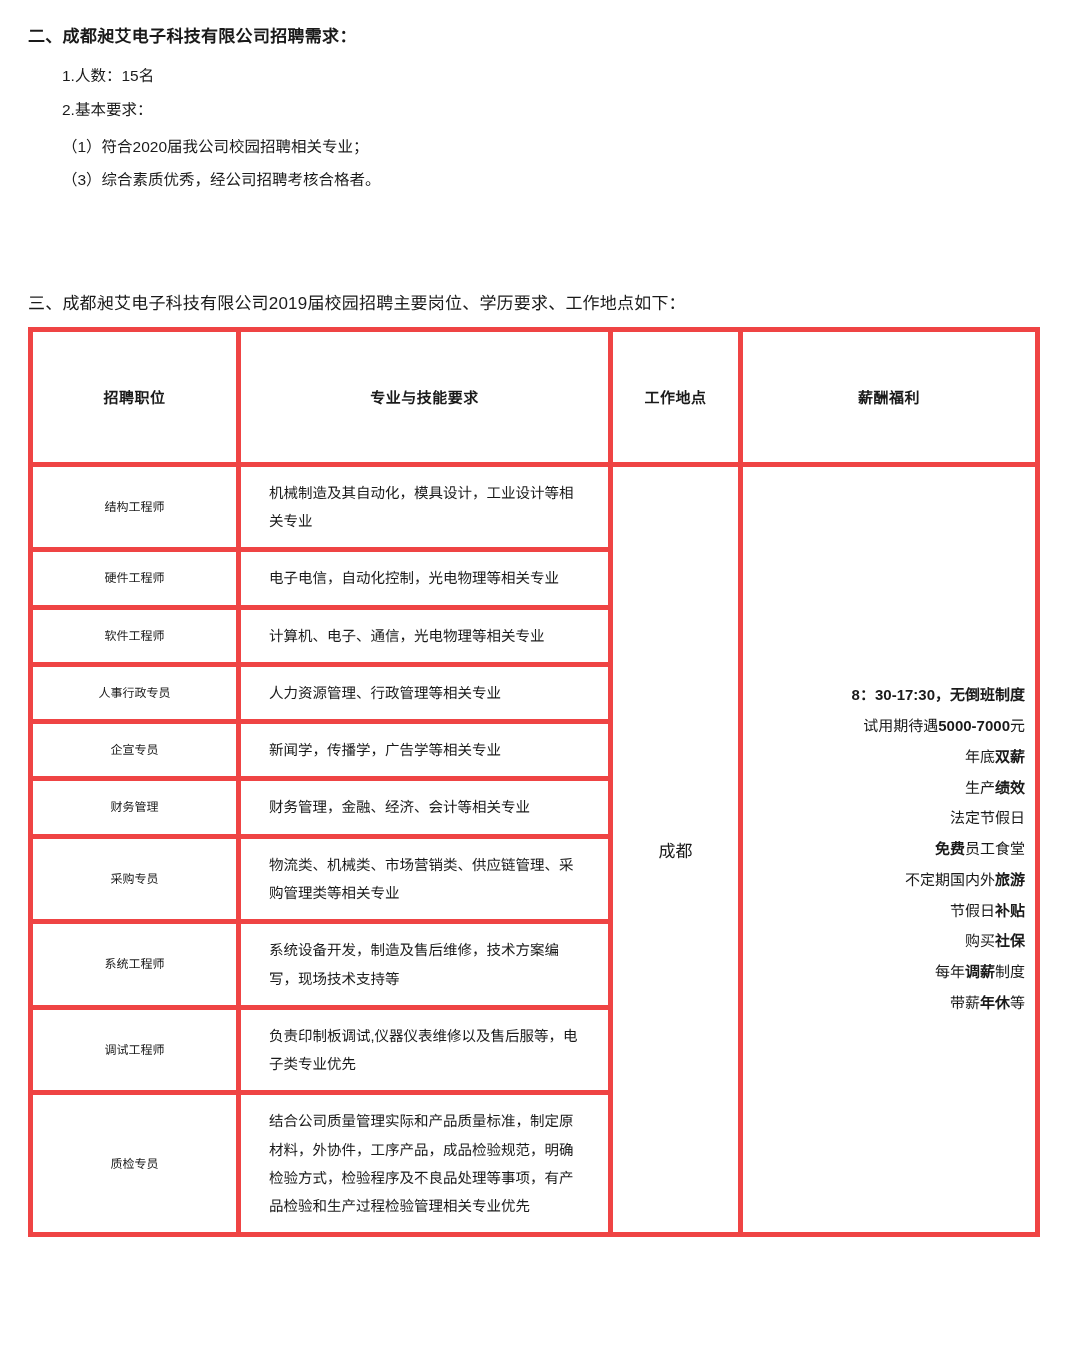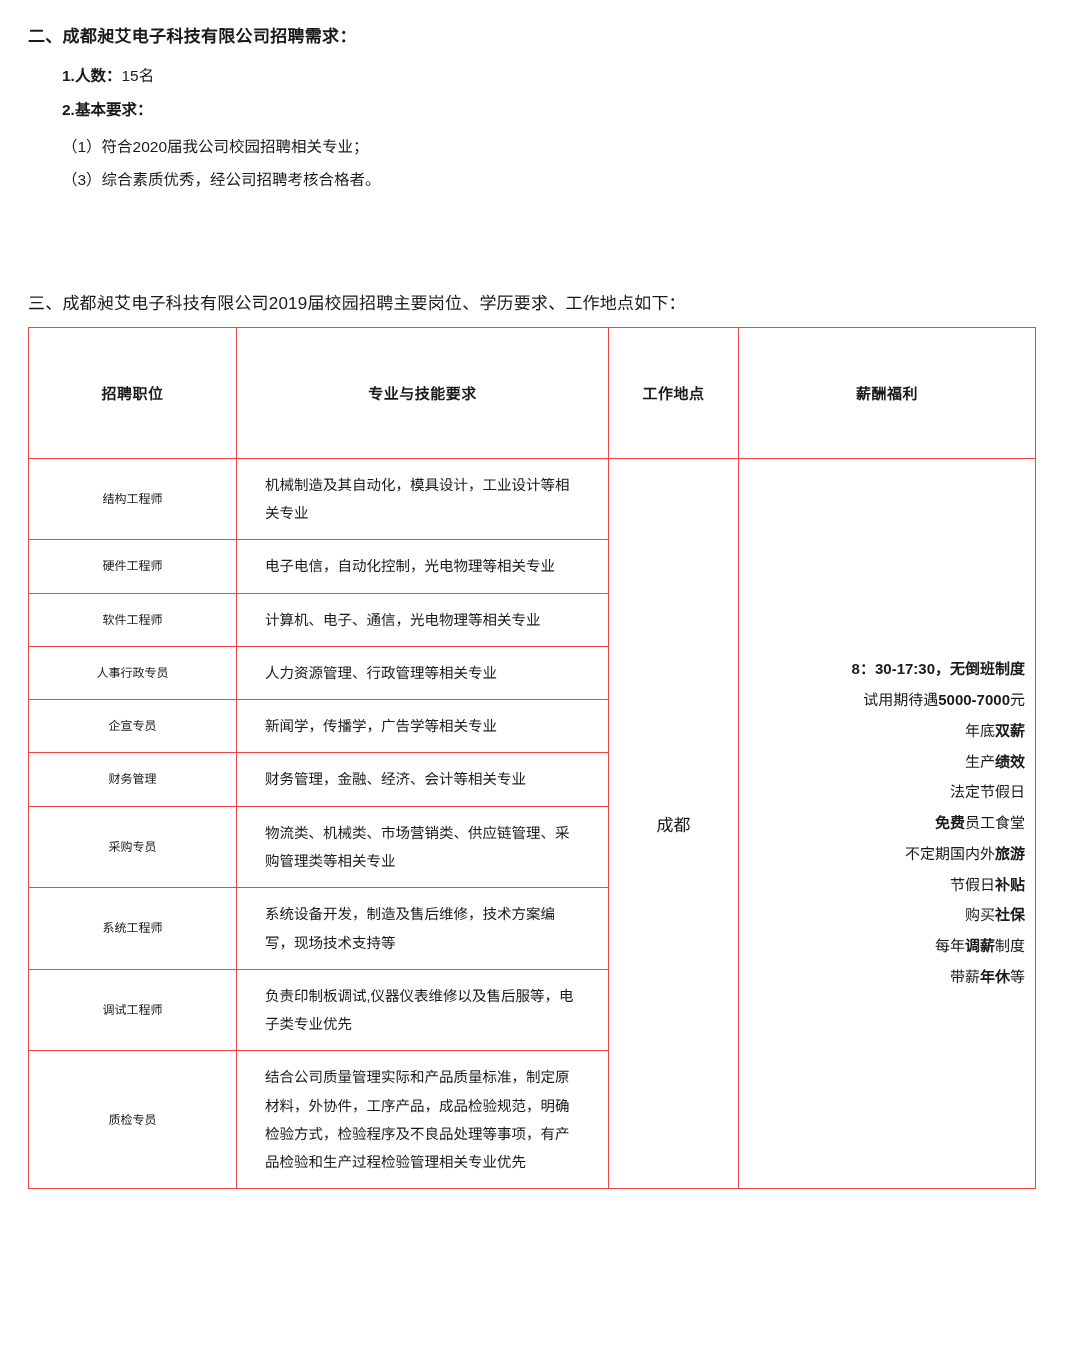--- a/index.html
+++ b/index.html
@@ -27,21 +27,21 @@
     letter-spacing: 0.3px;
     margin: 6px 0 14px 0;
     line-height: 1.5;
   }
   .sub-item {
     font-size: 15.5px;
     margin: 0 0 10px 34px;
     line-height: 1.6;
   }
   .sub-item b {
-    font-weight: bold;
+    font-weight: normal;
   }
   .list-line {
     font-size: 15.5px;
     margin: 0 0 6px 34px;
     line-height: 1.75;
   }
   .gap-block {
     height: 92px;
   }
   .heading-3 {
@@ -50,21 +50,21 @@
     letter-spacing: 0.2px;
     margin: 0 0 10px 0;
     line-height: 1.5;
   }
   table.jobs {
     border-collapse: collapse;
     width: 1007px;
     table-layout: fixed;
   }
   table.jobs th, table.jobs td {
-    border: 1px solid #ef4444;
+    border: 5px solid #ef4444;
     vertical-align: middle;
   }
   table.jobs th {
     font-size: 15px;
     font-weight: bold;
     height: 128px;
     text-align: center;
     letter-spacing: 0.5px;
   }
   col.c-pos { width: 208px; }

